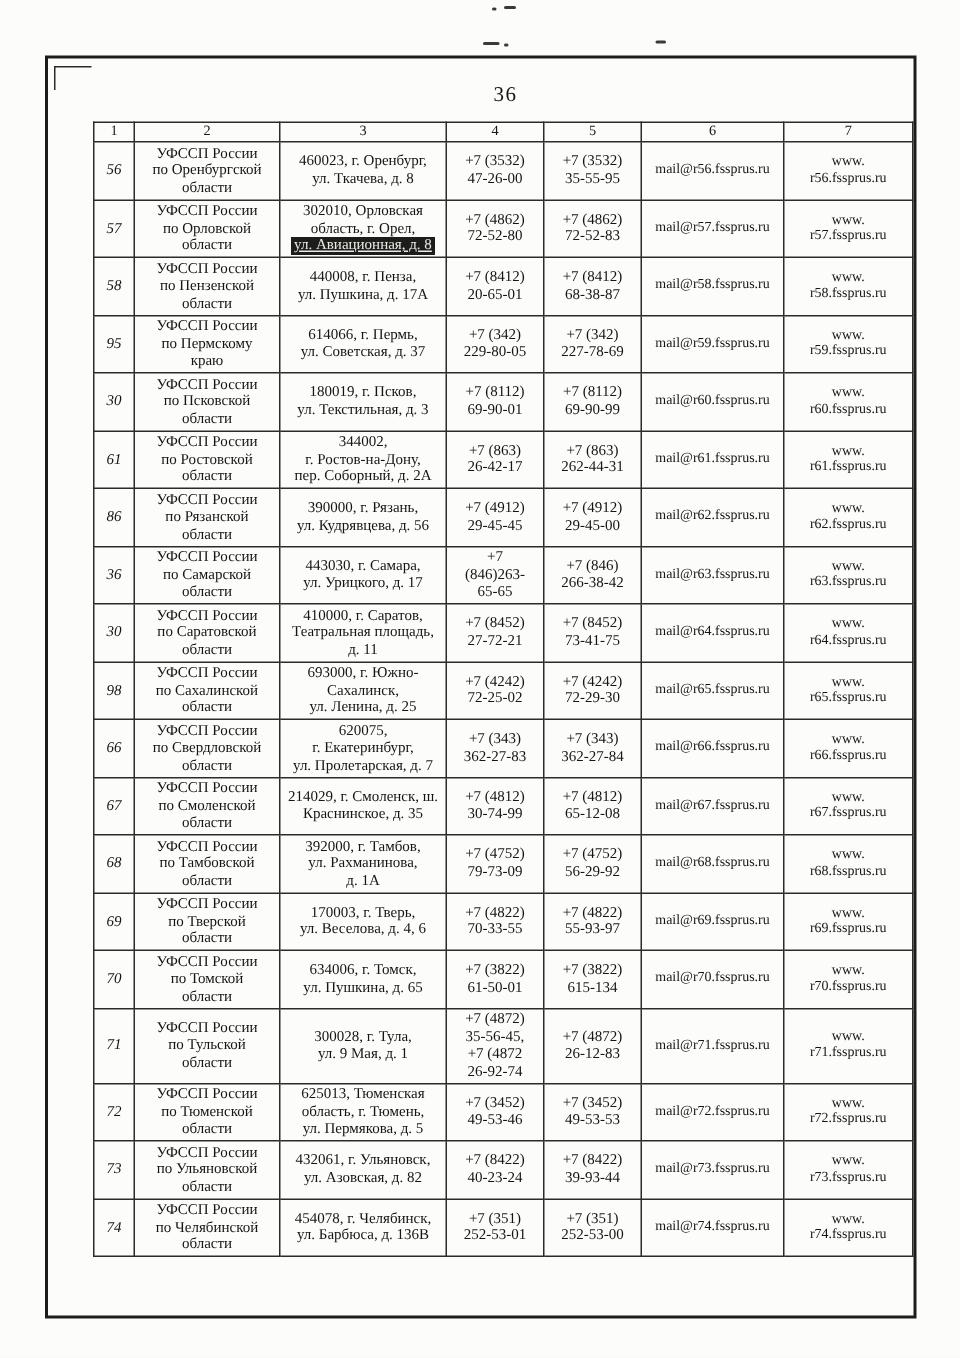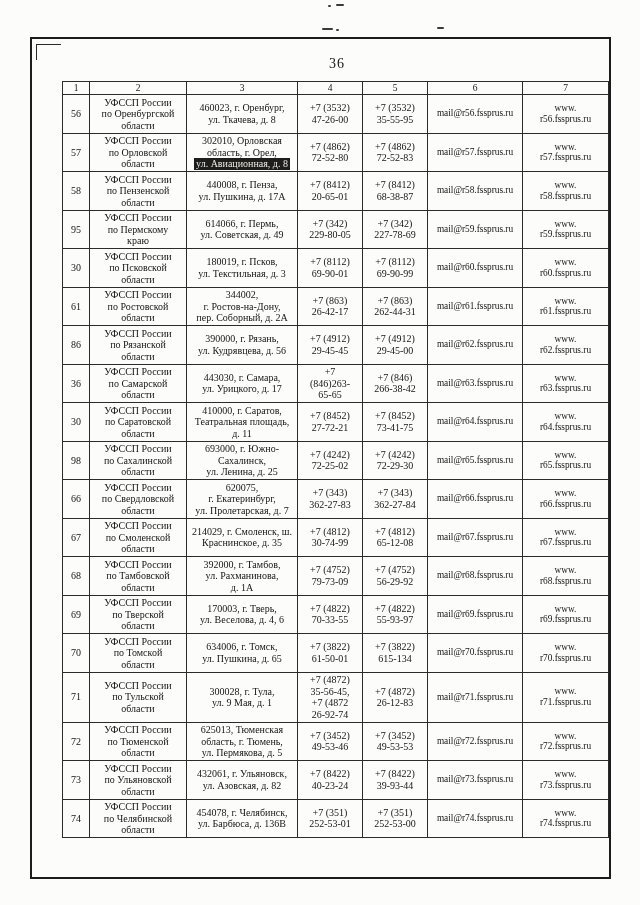--- a/index.html
+++ b/index.html
@@ -42,25 +42,25 @@
     border:1px solid #2b2b2b;
     text-align:center; vertical-align:middle;
     padding:1.5px 2px;
     font-weight:normal;
     white-space:pre-line;
     overflow:hidden;
     word-wrap:break-word;
   }
   table.dir thead th { height:12px; font-size:9.5px; padding:0 2px; }
   td.email, td.site { font-size:9.3px; }
-  td.num { font-size:10px; }
+  td.num { font-size:10px;font-style:italic; }
   .inv {
     display:inline-block;
     background:#1d1d1b; color:#eceae4;
-    padding:0 2px; margin:0 -1px;
+    padding:0 2px; margin:0 -1px;text-decoration:underline;
   }
 </style>
 </head>
 <body>
 
 <div class="page">
   <div class="frame"></div>
   <div class="corner-mark"></div>
   <div class="art a1"></div>
   <div class="art a2"></div>
@@ -137,21 +137,21 @@
           <td class="email">mail@r58.fssprus.ru</td>
           <td class="site">www.
 r58.fssprus.ru</td>
         </tr>
         <tr>
           <td class="num">95</td>
           <td class="name">УФССП России
 по Пермскому
 краю</td>
           <td class="addr">614066, г. Пермь,
-ул. Советская, д. 49</td>
+ул. Советская, д. 37</td>
           <td class="phone">+7 (342)
 229-80-05</td>
           <td class="fax">+7 (342)
 227-78-69</td>
           <td class="email">mail@r59.fssprus.ru</td>
           <td class="site">www.
 r59.fssprus.ru</td>
         </tr>
         <tr>
           <td class="num">30</td>

